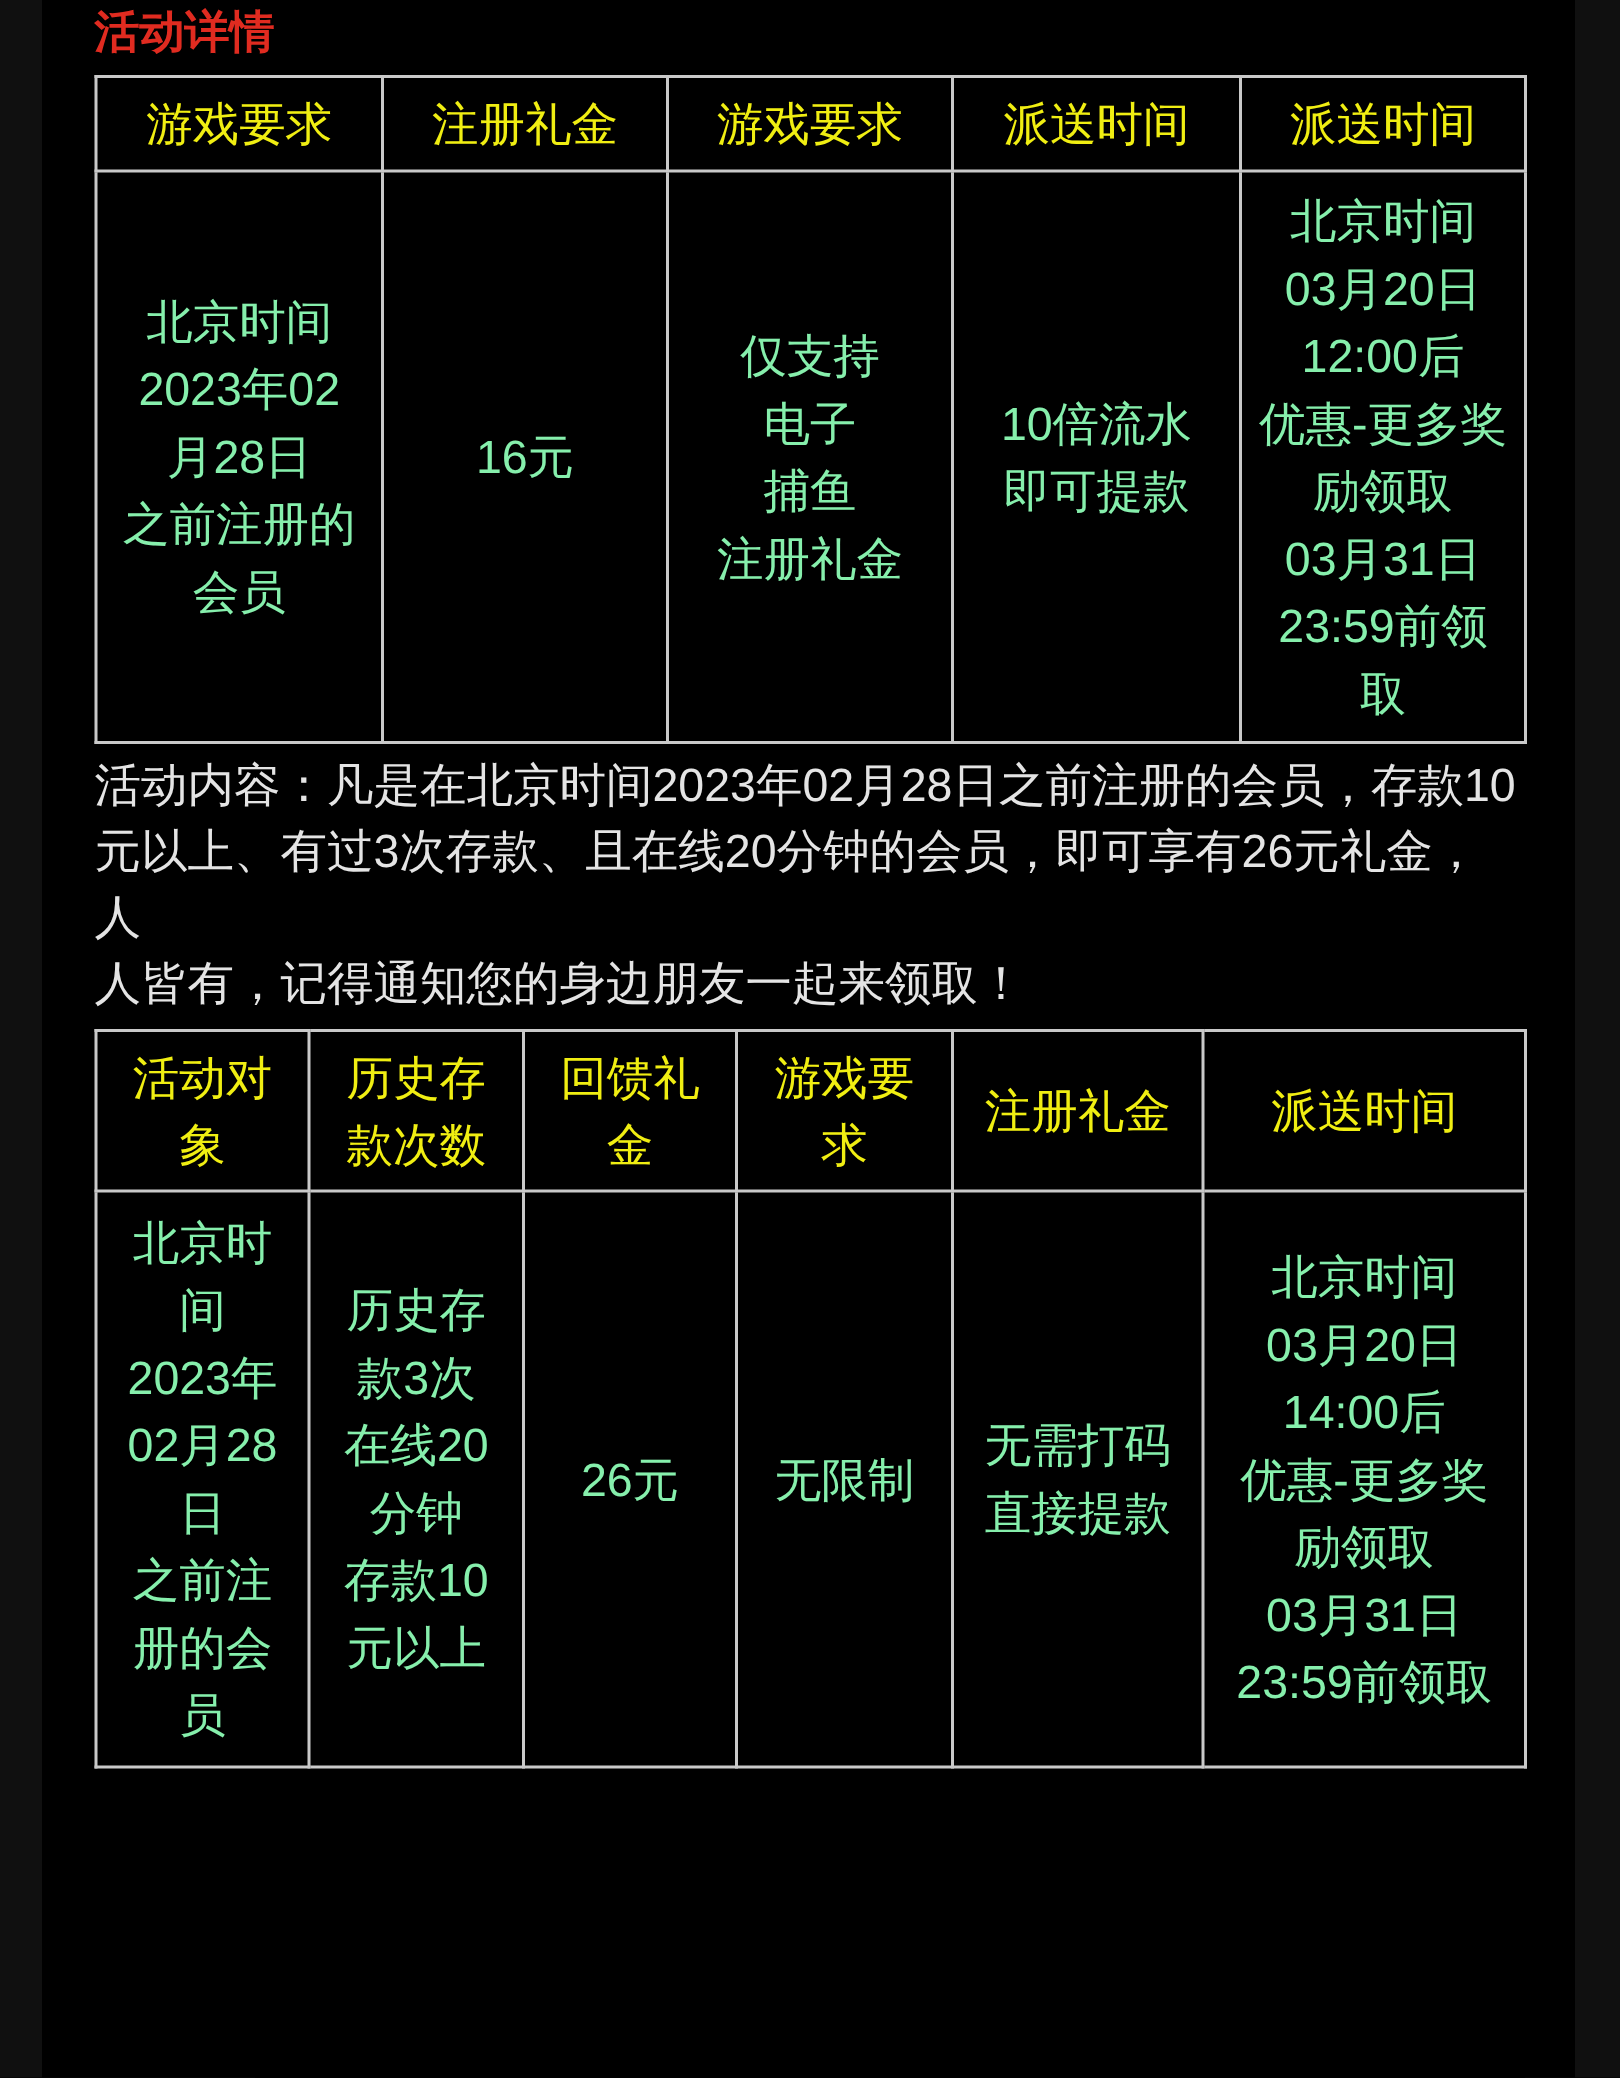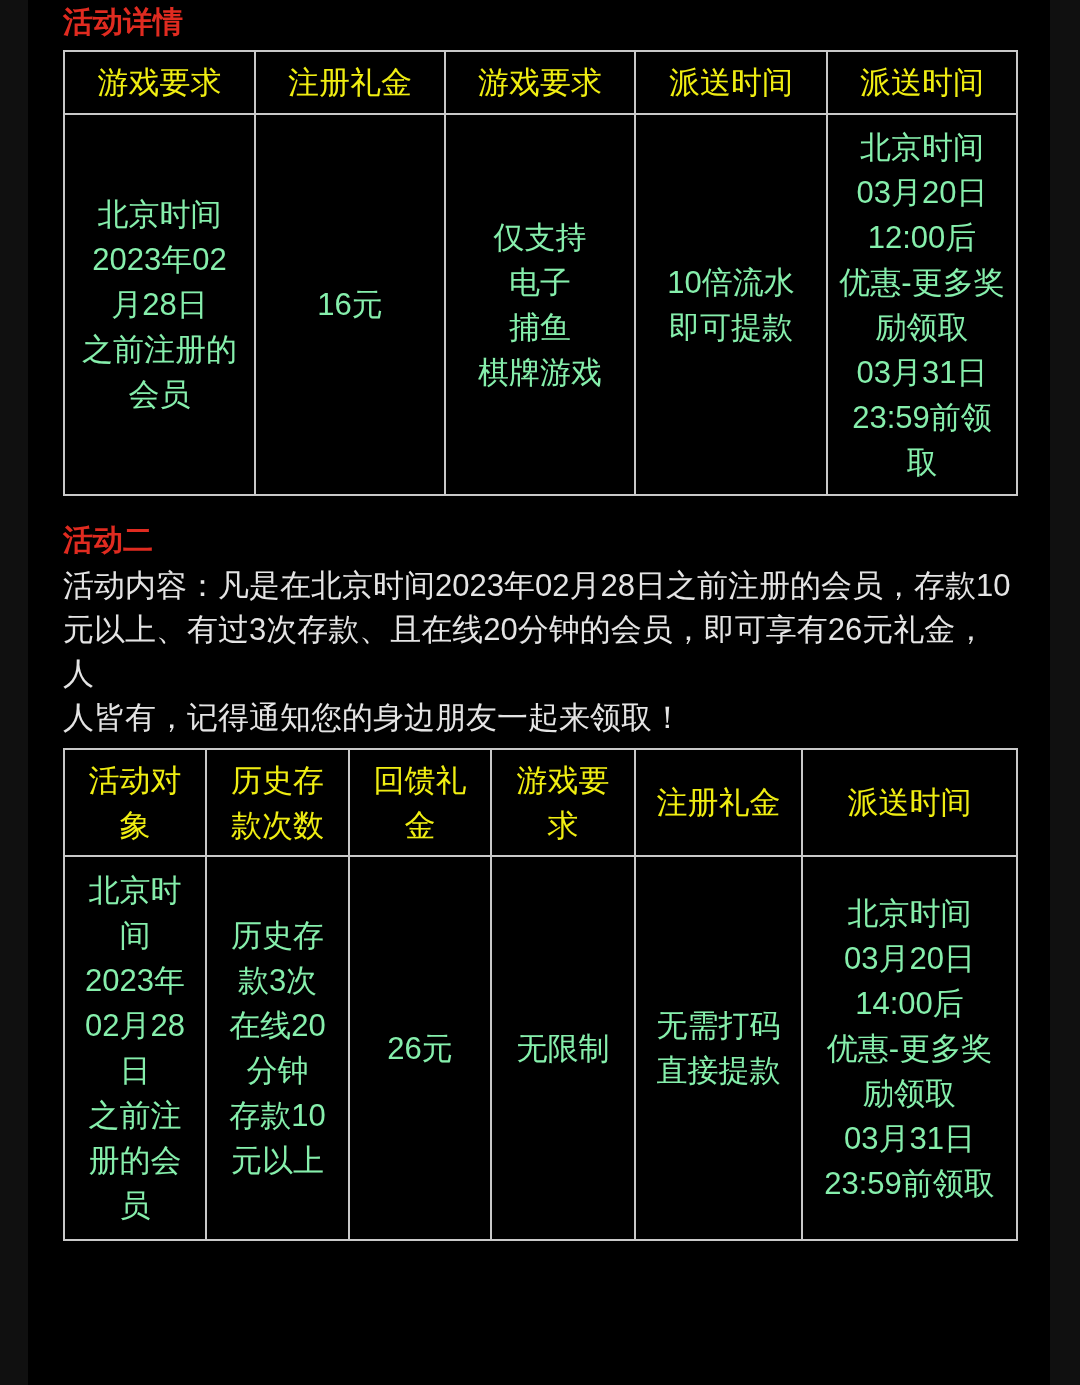--- a/index.html
+++ b/index.html
@@ -106,36 +106,35 @@
         <tr>
           <td>北京时间
 2023年02
 月28日
 之前注册的
 会员</td>
           <td>16元</td>
           <td>仅支持
 电子
 捕鱼
-棋牌游戏</td>
+注册礼金</td>
           <td>10倍流水
 即可提款</td>
           <td>北京时间
 03月20日
 12:00后
 优惠-更多奖
 励领取
 03月31日
 23:59前领
 取</td>
         </tr>
       </tbody>
     </table>
 
-    <div class="red-heading heading-2">活动二</div>
 
     <div class="para para-2">活动内容：凡是在北京时间2023年02月28日之前注册的会员，存款10
 元以上、有过3次存款、且在线20分钟的会员，即可享有26元礼金，人
 人皆有，记得通知您的身边朋友一起来领取！</div>
 
     <table class="promo-table-2">
       <colgroup>
         <col style="width:142px">
           <col style="width:143px">
           <col style="width:142px">

